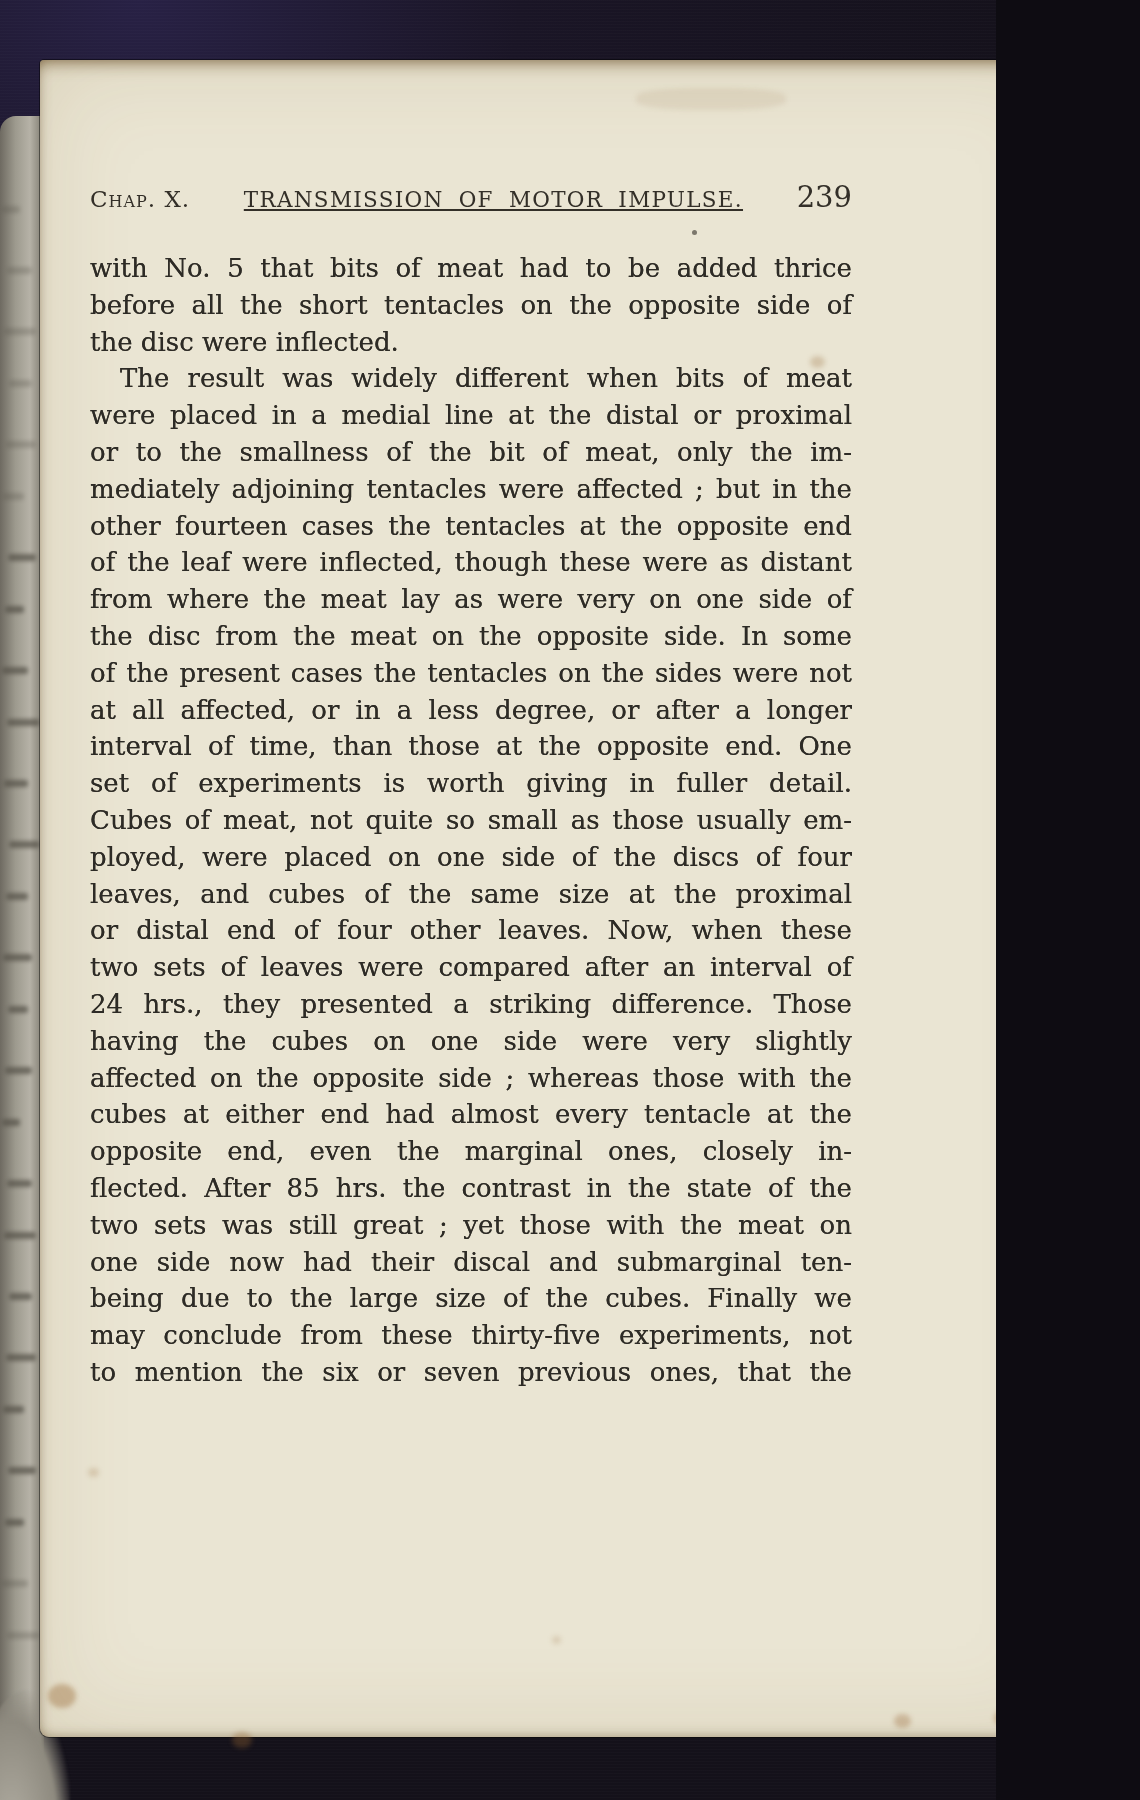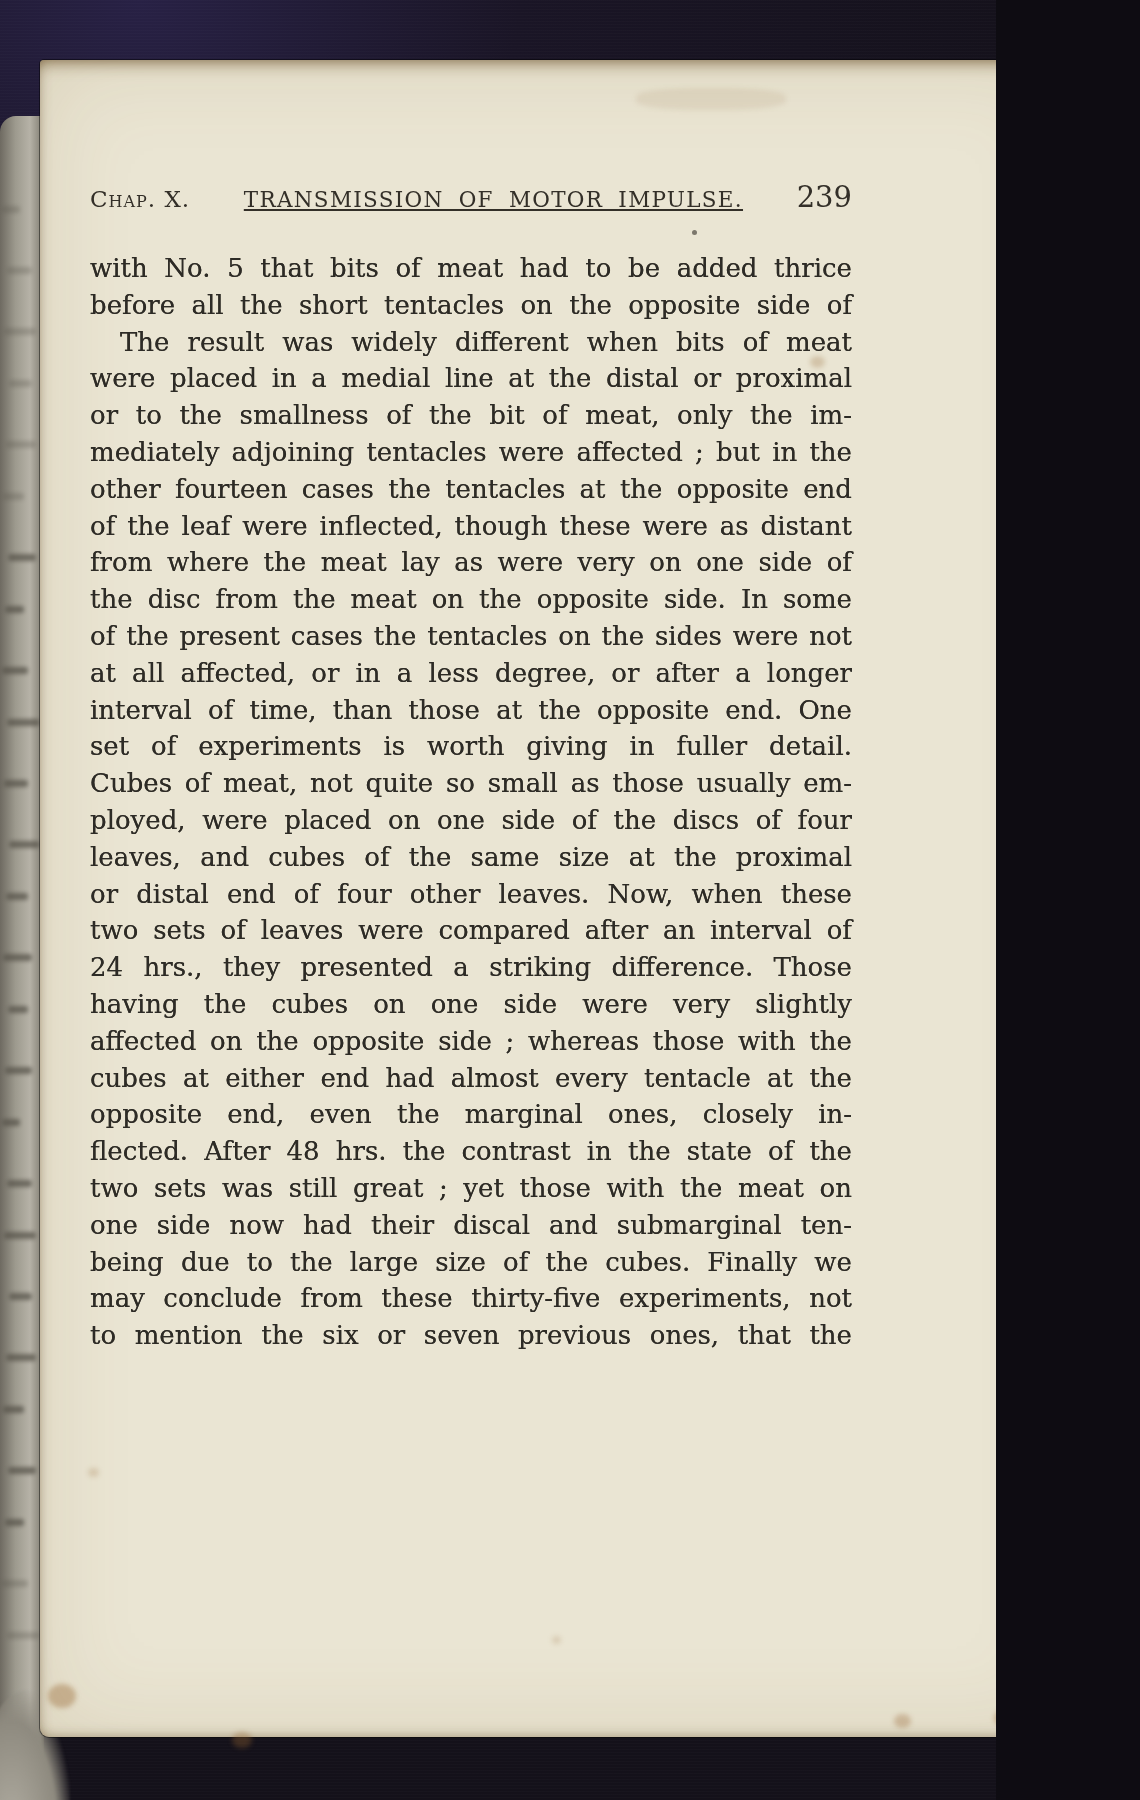--- a/index.html
+++ b/index.html
@@ -94,20 +94,21 @@
 
     <div class="header">
       <span class="chapter">Chap. X.</span>
       <span class="running-title">TRANSMISSION OF MOTOR IMPULSE.</span>
       <span class="page-number">239</span>
     </div>
 
     <div class="body">
         <div class="line">with No. 5 that bits of meat had to be added thrice</div>
         <div class="line">before all the short tentacles on the opposite side of</div>
+        <div class="line no-just">the disc were inflected.</div>
         <div class="line indent">The result was widely different when bits of meat</div>
         <div class="line">were placed in a medial line at the distal or proximal</div>
         <div class="line">or to the smallness of the bit of meat, only the im-</div>
         <div class="line">mediately adjoining tentacles were affected ; but in the</div>
         <div class="line">other fourteen cases the tentacles at the opposite end</div>
         <div class="line">of the leaf were inflected, though these were as distant</div>
         <div class="line">from where the meat lay as were very on one side of</div>
         <div class="line">the disc from the meat on the opposite side. In some</div>
         <div class="line">of the present cases the tentacles on the sides were not</div>
         <div class="line">at all affected, or in a less degree, or after a longer</div>
@@ -116,21 +117,21 @@
         <div class="line">Cubes of meat, not quite so small as those usually em-</div>
         <div class="line">ployed, were placed on one side of the discs of four</div>
         <div class="line">leaves, and cubes of the same size at the proximal</div>
         <div class="line">or distal end of four other leaves. Now, when these</div>
         <div class="line">two sets of leaves were compared after an interval of</div>
         <div class="line">24 hrs., they presented a striking difference. Those</div>
         <div class="line">having the cubes on one side were very slightly</div>
         <div class="line">affected on the opposite side ; whereas those with the</div>
         <div class="line">cubes at either end had almost every tentacle at the</div>
         <div class="line">opposite end, even the marginal ones, closely in-</div>
-        <div class="line">flected. After 48 hrs. the contrast in the state of the</div>
+        <div class="line">flected. After 85 hrs. the contrast in the state of the</div>
         <div class="line">two sets was still great ; yet those with the meat on</div>
         <div class="line">one side now had their discal and submarginal ten-</div>
         <div class="line">being due to the large size of the cubes. Finally we</div>
         <div class="line">may conclude from these thirty-five experiments, not</div>
         <div class="line">to mention the six or seven previous ones, that the</div>
       </div>
 
     <div class="spot" style="left:770px;top:296px;width:15px;height:12px;background:rgba(150,108,58,.28);"></div>
     <div class="spot" style="left:8px;top:1624px;width:28px;height:24px;background:rgba(152,104,52,.4);"></div>
     <div class="spot" style="left:192px;top:1672px;width:20px;height:16px;background:rgba(150,100,50,.35);"></div>

